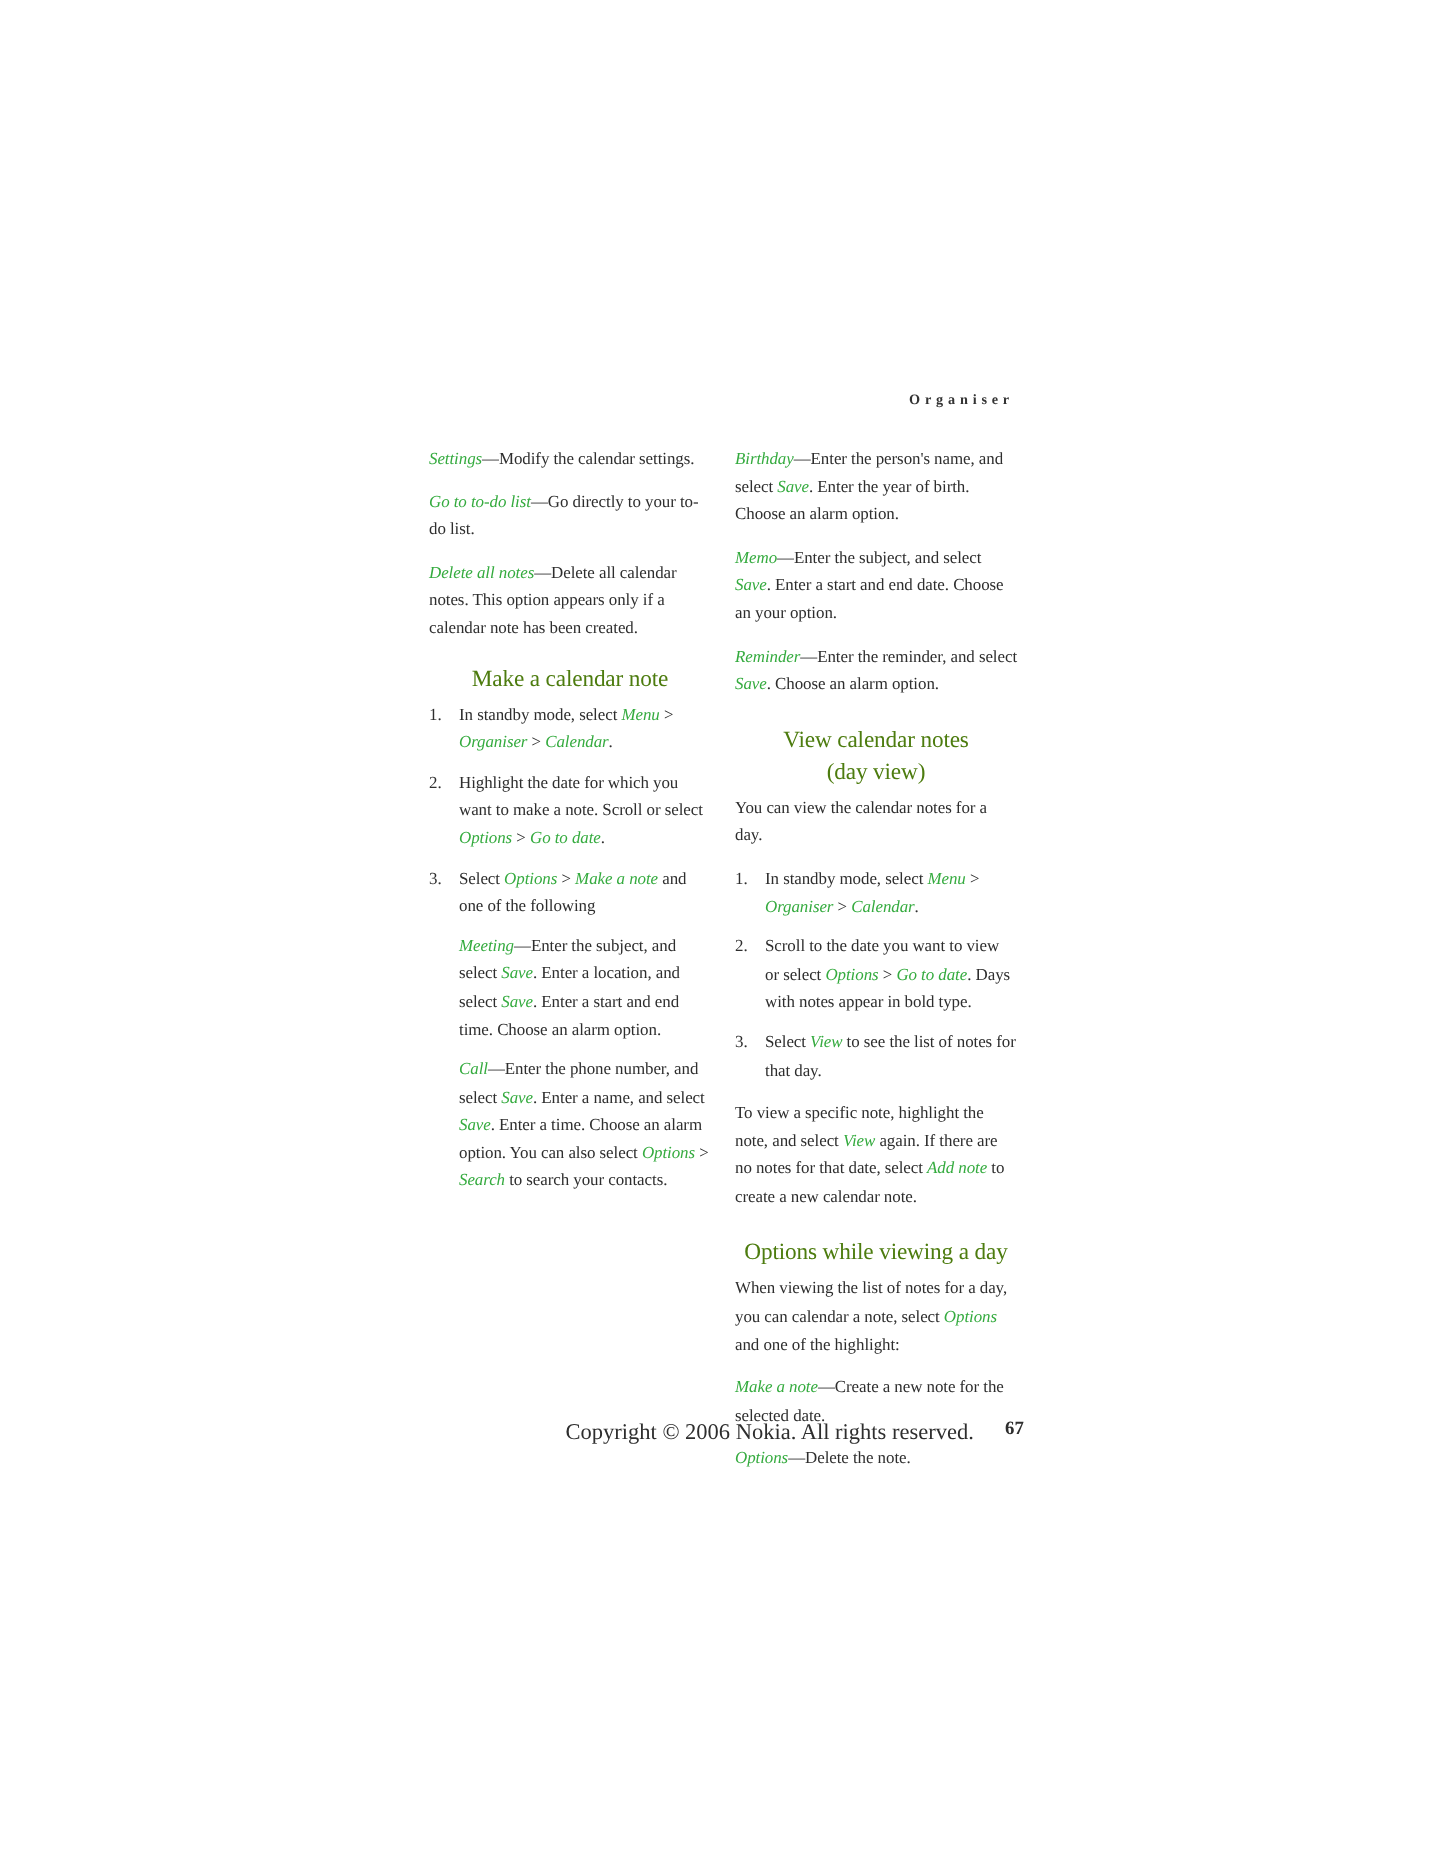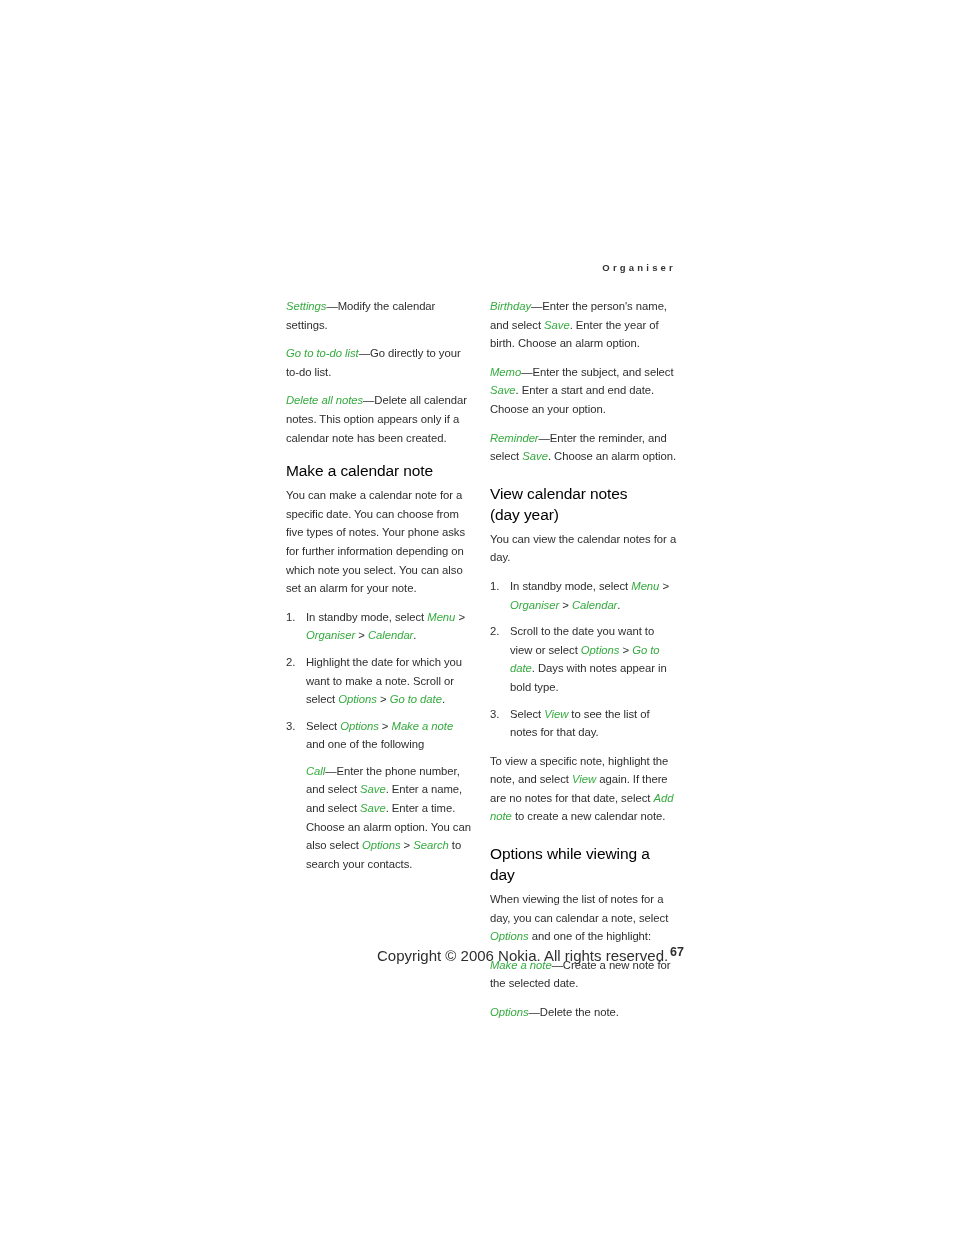--- a/index.html
+++ b/index.html
@@ -5,21 +5,21 @@
   html, body {
     margin: 0;
     padding: 0;
     background: #ffffff;
   }
   .page {
     position: relative;
     width: 954px;
     height: 1235px;
     background: #ffffff;
-    font-family: Liberation Sans, sans-serif;
+    font-family: Liberation Serif, serif;
     overflow: hidden;
   }
   .running-head {
     position: absolute;
     top: 262px;
     left: 0;
     width: 676px;
     text-align: right;
     font-size: 9.5px;
     font-weight: bold;
@@ -46,24 +46,25 @@
     margin: 0;
     letter-spacing: -0.05px;
   }
   p.body { margin-bottom: 10px; }
   p.nomargin { margin-bottom: 0; }
 
   h2.heading {
     font-size: 15.5px;
     line-height: 21px;
     font-weight: normal;
-    color: #000000;
+    color: #4d7c0f;
     margin: 0;
     padding: 0;
     letter-spacing: -0.1px;
+    text-align: center;
   }
   .heading-wrap { margin-top: 17px; margin-bottom: 5px; }
   .heading-wrap.first { margin-top: 13px; }
 
   ol.steps {
     margin: 0 0 10px 0;
     padding: 0;
     list-style: none;
     counter-reset: stepc;
   }
@@ -137,49 +138,49 @@
       </p>
 
       <p class="body">
         <span class="ui">Delete all notes</span><span>—</span><span>Delete all calendar notes. This option appears only if a calendar note has been created.</span>
       </p>
 
       <div class="heading-wrap first">
         <h2 class="heading">Make a calendar note</h2>
       </div>
 
-      <p class="body">You can make a calendar note for a specific date. You can choose from five types of notes. Your phone asks for further information depending on which note you select. You can also set an alarm for your note.</p>
 
       <ol class="steps">
         <li>
           <span class="num">1.</span>
           <span class="li-text"><span>In standby mode, select </span><span class="ui">Menu</span><span> &gt; </span><span class="ui">Organiser</span><span> &gt; </span><span class="ui">Calendar</span><span>.</span></span>
         </li>
         <li>
           <span class="num">2.</span>
           <span class="li-text"><span>Highlight the date for which you want to make a note. Scroll or select </span><span class="ui">Options</span><span> &gt; </span><span class="ui">Go to date</span><span>.</span></span>
         </li>
         <li>
           <span class="num">3.</span>
           <span class="li-text"><span>Select </span><span class="ui">Options</span><span> &gt; </span><span class="ui">Make a note</span><span> and one of the following</span></span>
+          <div class="sub sub-block"><span class="ui">Meeting</span><span>—Enter the subject, and select </span><span class="ui">Save</span><span>. Enter a location, and select </span><span class="ui">Save</span><span>. Enter a start and end time. Choose an alarm option.</span></div>
           <div class="sub sub-block lastsub"><span class="ui">Call</span><span>—Enter the phone number, and select </span><span class="ui">Save</span><span>. Enter a name, and select </span><span class="ui">Save</span><span>. Enter a time. Choose an alarm option. You can also select </span><span class="ui">Options</span><span> &gt; </span><span class="ui">Search</span><span> to search your contacts.</span></div>
         </li>
       </ol>
 
     </div>
 
     <div class="col right">
 
       <p class="body"><span class="ui">Birthday</span><span>—Enter the person's name, and select </span><span class="ui">Save</span><span>. Enter the year of birth. Choose an alarm option.</span></p>
       <p class="body"><span class="ui">Memo</span><span>—Enter the subject, and select </span><span class="ui">Save</span><span>. Enter a start and end date. Choose an your option.</span></p>
       <p class="body"><span class="ui">Reminder</span><span>—Enter the reminder, and select </span><span class="ui">Save</span><span>. Choose an alarm option.</span></p>
 
       <div class="heading-wrap">
         <h2 class="heading">View calendar notes</h2>
-        <h2 class="heading">(day year)</h2>
+        <h2 class="heading">(day view)</h2>
       </div>
 
       <p class="body">You can view the calendar notes for a day.</p>
 
       <ol class="steps">
         <li>
           <span class="num">1.</span>
           <span class="li-text"><span>In standby mode, select </span><span class="ui">Menu</span><span> &gt; </span><span class="ui">Organiser</span><span> &gt; </span><span class="ui">Calendar</span><span>.</span></span>
         </li>
         <li>

